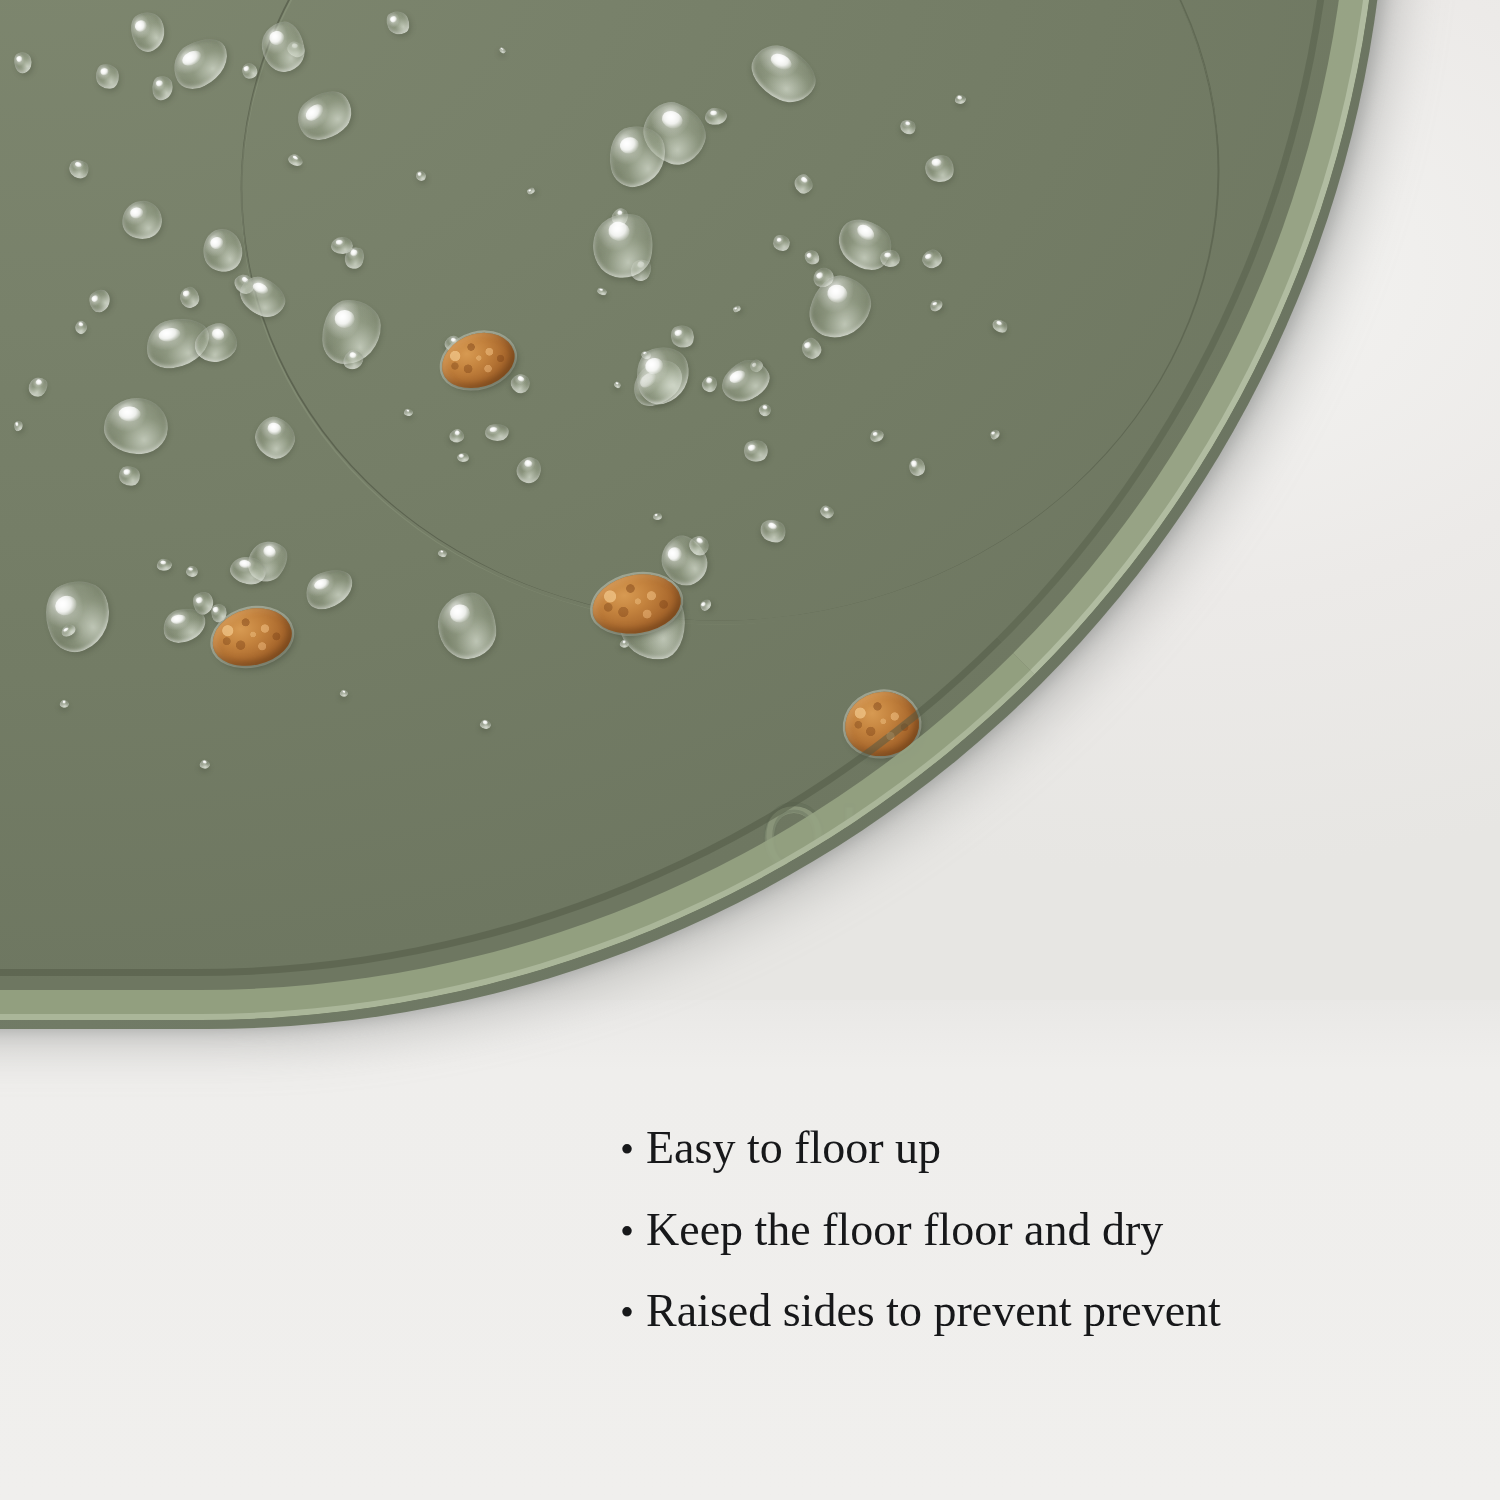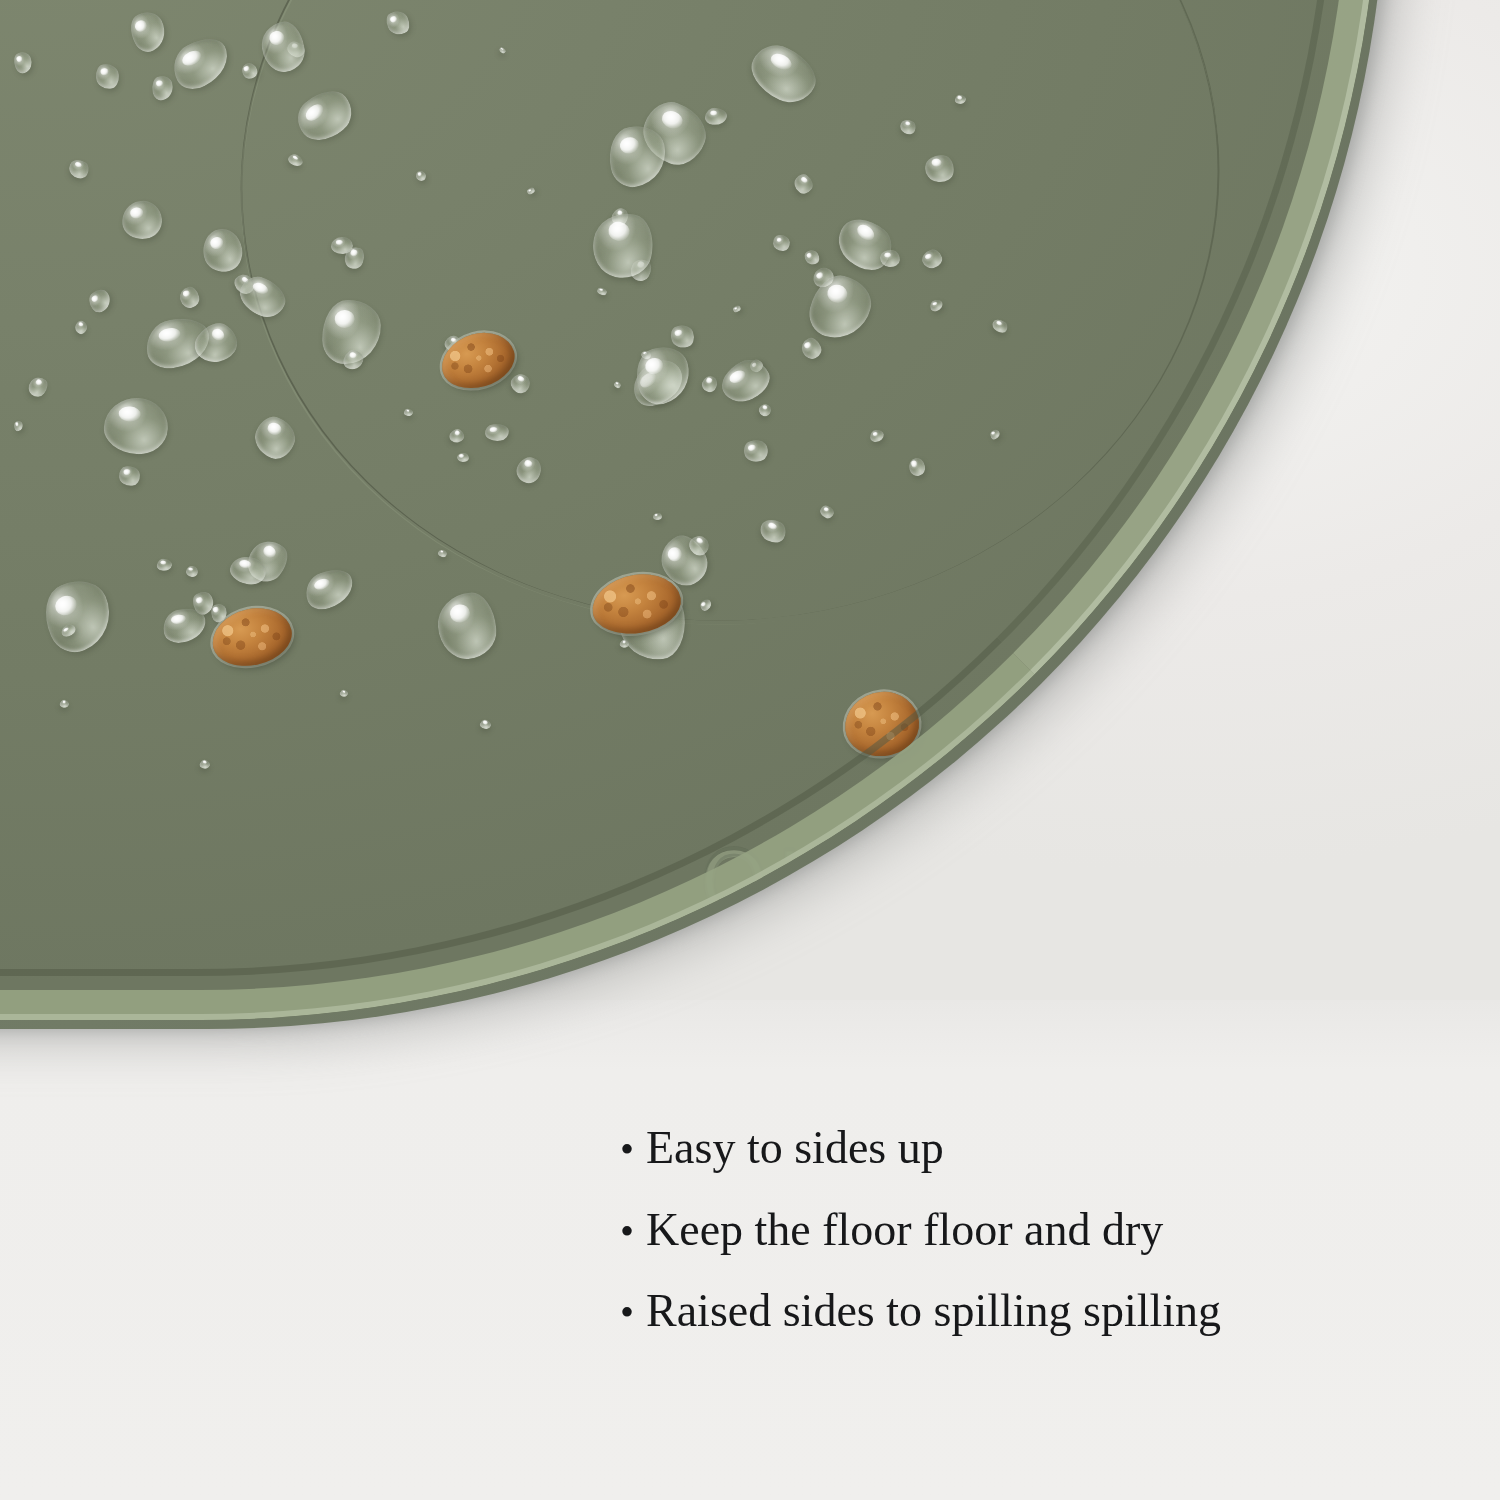--- a/index.html
+++ b/index.html
@@ -146,34 +146,33 @@
     border-left: 2px solid rgba(160,172,144,.25);
     border-right: none;
     border-bottom: none;
     transform: rotate(-6deg);
     box-sizing: border-box;
   }
 
   
   .logo {
     position: absolute;
-    left: 960px;
+    left: 1020px;
     top: 1348px;
     font-family: "DejaVu Sans", sans-serif;
     font-size: 86px;
     font-weight: 400;
     letter-spacing: 9px;
     color: rgba(122,132,108,.0);
     -webkit-text-stroke: 3px rgba(108,118,96,.55);
     text-shadow:
       0 2px 0 rgba(168,180,150,.55),
       0 -2px 0 rgba(84,92,73,.35);
     user-select: none;
     white-space: nowrap;
-    margin-top: 44px;
   }
 
   
   .drop {
     position: absolute;
     background:
       radial-gradient(ellipse at 34% 26%, rgba(255,255,255,.92) 0%, rgba(255,255,255,.30) 16%, rgba(255,255,255,0) 34%),
       radial-gradient(ellipse at 64% 74%, rgba(236,242,230,.62) 0%, rgba(190,200,178,.28) 38%, rgba(255,255,255,0) 62%),
       linear-gradient(150deg, rgba(222,230,214,.42) 0%, rgba(126,136,112,.30) 52%, rgba(96,106,85,.34) 100%);
     box-shadow:
@@ -402,26 +401,26 @@
       <div class="rim-band"></div>
       <div class="rim-hi"></div>
     </div>
   </div>
 
   <div class="copy">
 
     <ul class="bullets" id="bullet-list">
         <li class="bullet">
           <span class="bullet-dot">•</span>
-          <span>Easy to sides up</span>
+          <span>Easy to floor up</span>
         </li>
         <li class="bullet">
           <span class="bullet-dot">•</span>
           <span>Keep the floor floor and dry</span>
         </li>
         <li class="bullet">
           <span class="bullet-dot">•</span>
-          <span>Raised sides to spilling spilling</span>
+          <span>Raised sides to prevent prevent</span>
         </li>
       </ul>
   </div>
 
 </div>
 
 </body></html>

